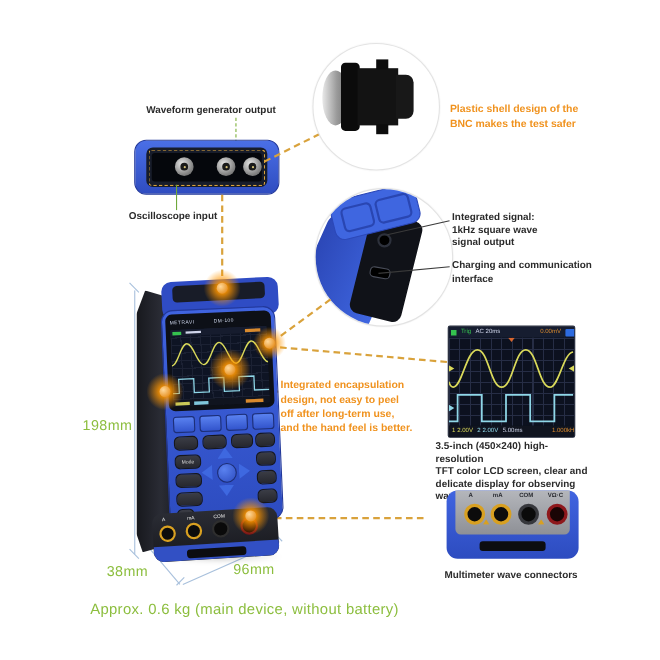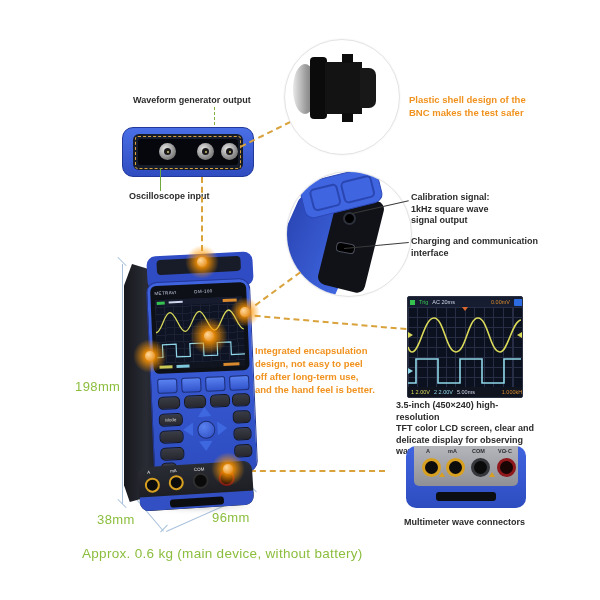--- a/index.html
+++ b/index.html
@@ -60,21 +60,21 @@
     </div>
     <div class="abs" style="left:88px;top:9px;width:17px;height:17px;border-radius:50%;background:radial-gradient(circle at 38% 35%,#e8e8e8,#8a8a8a 60%,#555);">
       <div class="abs" style="left:5px;top:5px;width:7px;height:7px;border-radius:50%;background:#1a1a1a;"></div>
       <div class="abs" style="left:7.5px;top:7.5px;width:2px;height:2px;border-radius:50%;background:#d8c47a;"></div>
     </div>
     <div class="abs" style="left:2px;top:2px;width:104px;height:31px;border:1px dashed #d9a23b;border-radius:3px;"></div>
   </div>
 </div>
 
 <div class="abs gline-v" style="left:160px;top:168px;height:23px;"></div>
-<div class="abs lbl" style="left:129px;top:191px;">Oscilloscope input</div>
+<div class="abs lbl" style="left:117px;top:191px;">Oscilloscope input</div>
 
 <div class="abs dash-h" style="left:240px;top:146px;width:56px;transform:rotate(-26.6deg);"></div>
 <div class="abs dash-v" style="left:201px;top:177px;height:74px;z-index:1;"></div>
 
 <div class="abs circle" style="left:284px;top:39px;width:114px;height:114px;">
   <div class="abs" style="left:8px;top:24px;width:24px;height:50px;border-radius:50%;
        background:linear-gradient(90deg,#e9e9e9,#9a9a9a 55%,#6f6f6f);"></div>
   <div class="abs" style="left:25px;top:17px;width:17px;height:62px;border-radius:4px;background:#0b0b0b;"></div>
   <div class="abs" style="left:40px;top:22px;width:37px;height:52px;background:#131313;"></div>
   <div class="abs" style="left:57px;top:14px;width:11px;height:9px;background:#0d0d0d;"></div>
@@ -92,21 +92,21 @@
   <div class="abs" style="left:14px;top:2px;width:78px;height:35px;border-radius:9px;background:#3f66e0;
        border:1px solid #2c48b8;transform:rotate(-14deg);">
     <div class="abs" style="left:8px;top:7px;width:25px;height:19px;border:2.5px solid rgba(24,44,140,.55);border-radius:5px;"></div>
     <div class="abs" style="left:40px;top:7px;width:28px;height:19px;border:2.5px solid rgba(24,44,140,.55);border-radius:5px;"></div>
   </div>
   <div class="abs" style="left:56px;top:40px;width:9px;height:9px;border-radius:50%;background:#000;border:2px solid #2d313c;"></div>
   <div class="abs" style="left:49px;top:71px;width:17px;height:8px;border-radius:4px;background:#000;border:1px solid #4a4e5a;transform:rotate(10deg);"></div>
 </div>
 <div class="abs ptr" style="left:352px;top:213px;width:58px;transform:rotate(-12.8deg);"></div>
 <div class="abs ptr" style="left:344px;top:248px;width:65px;transform:rotate(-5.3deg);"></div>
-<div class="abs lbl pre" style="left:411px;top:192px;width:130px;">Calibration signal:
+<div class="abs lbl pre" style="left:411px;top:192px;width:130px;">Integrated signal:
 1kHz square wave
 signal output</div>
 <div class="abs lbl pre" style="left:411px;top:236px;width:140px;">Charging and communication
 interface</div>
 <div class="abs dash-h" style="left:301px;top:273px;width:56px;transform:rotate(143.7deg);"></div>
 
 <div class="abs dash-h" style="left:245px;top:314px;width:162px;transform:rotate(5deg);"></div>
 <div class="abs" style="left:407px;top:296px;width:114px;height:100px;border:1px solid #2a3040;border-radius:2px;background:#0c111f;overflow:hidden;">
   <div class="bar" style="top:0;height:10px;background:#161d30;padding:0 2px;">
     <span style="width:5px;height:5px;background:#35c24f;display:inline-block;"></span>

